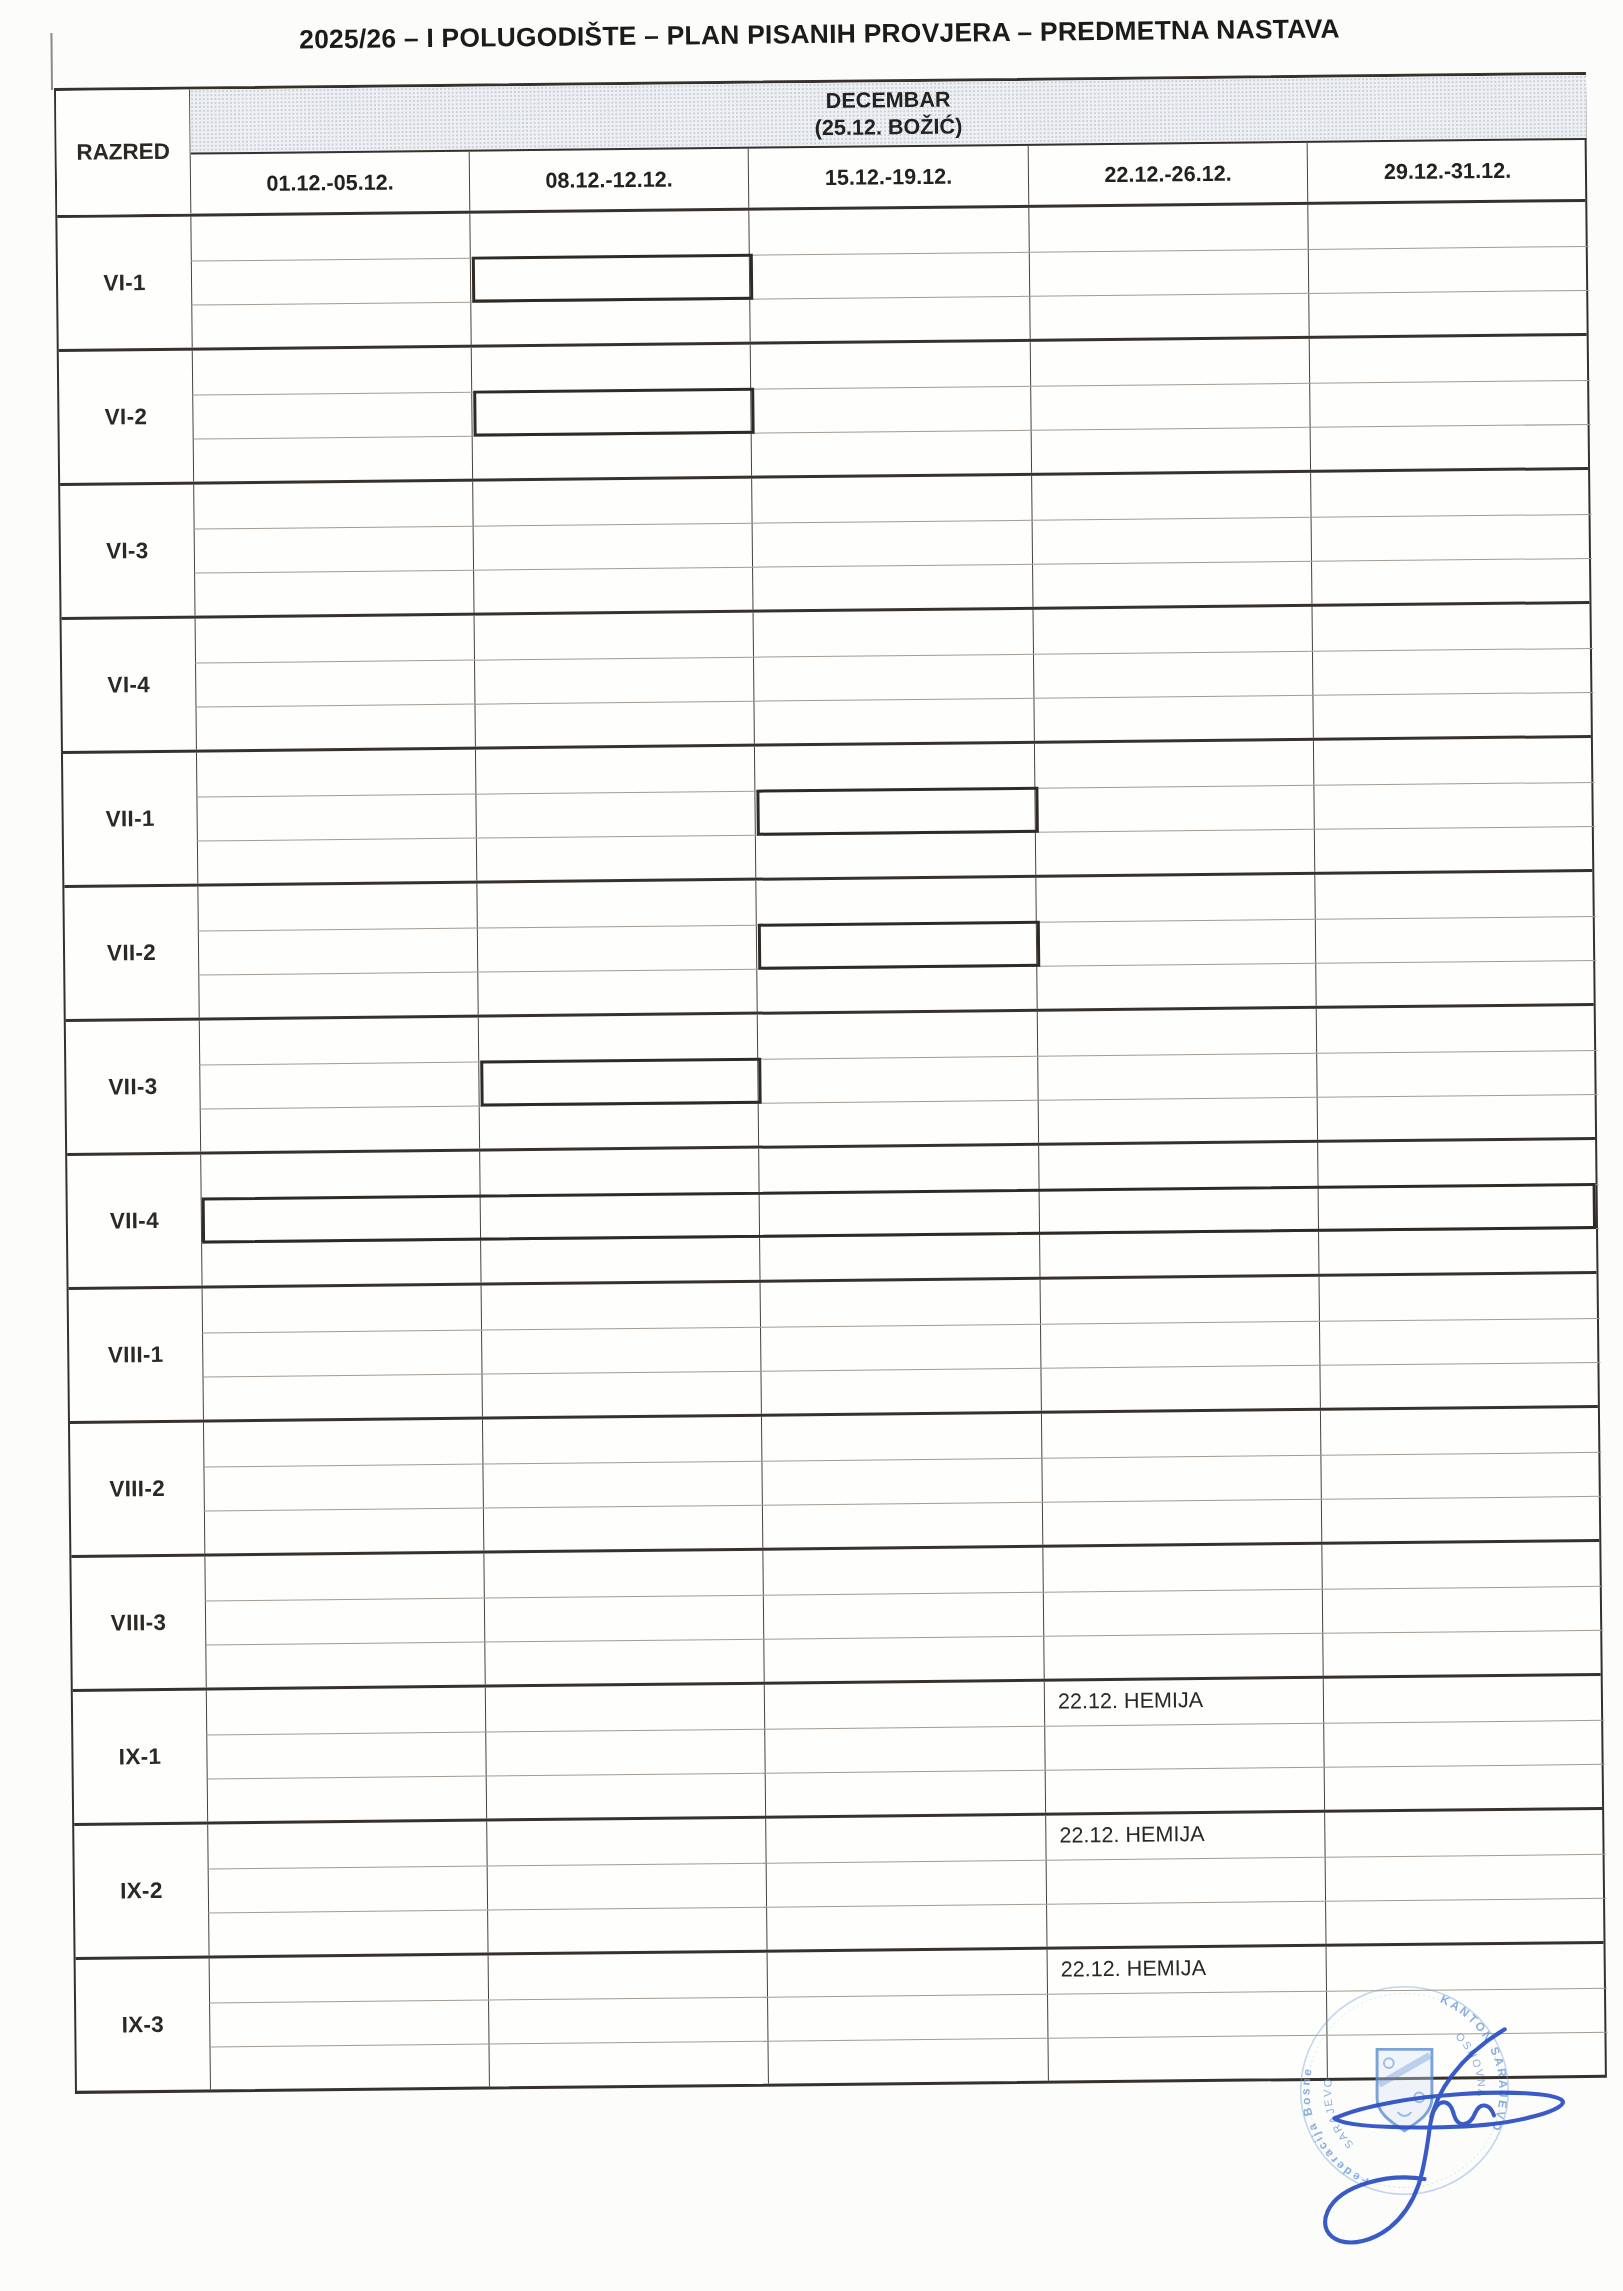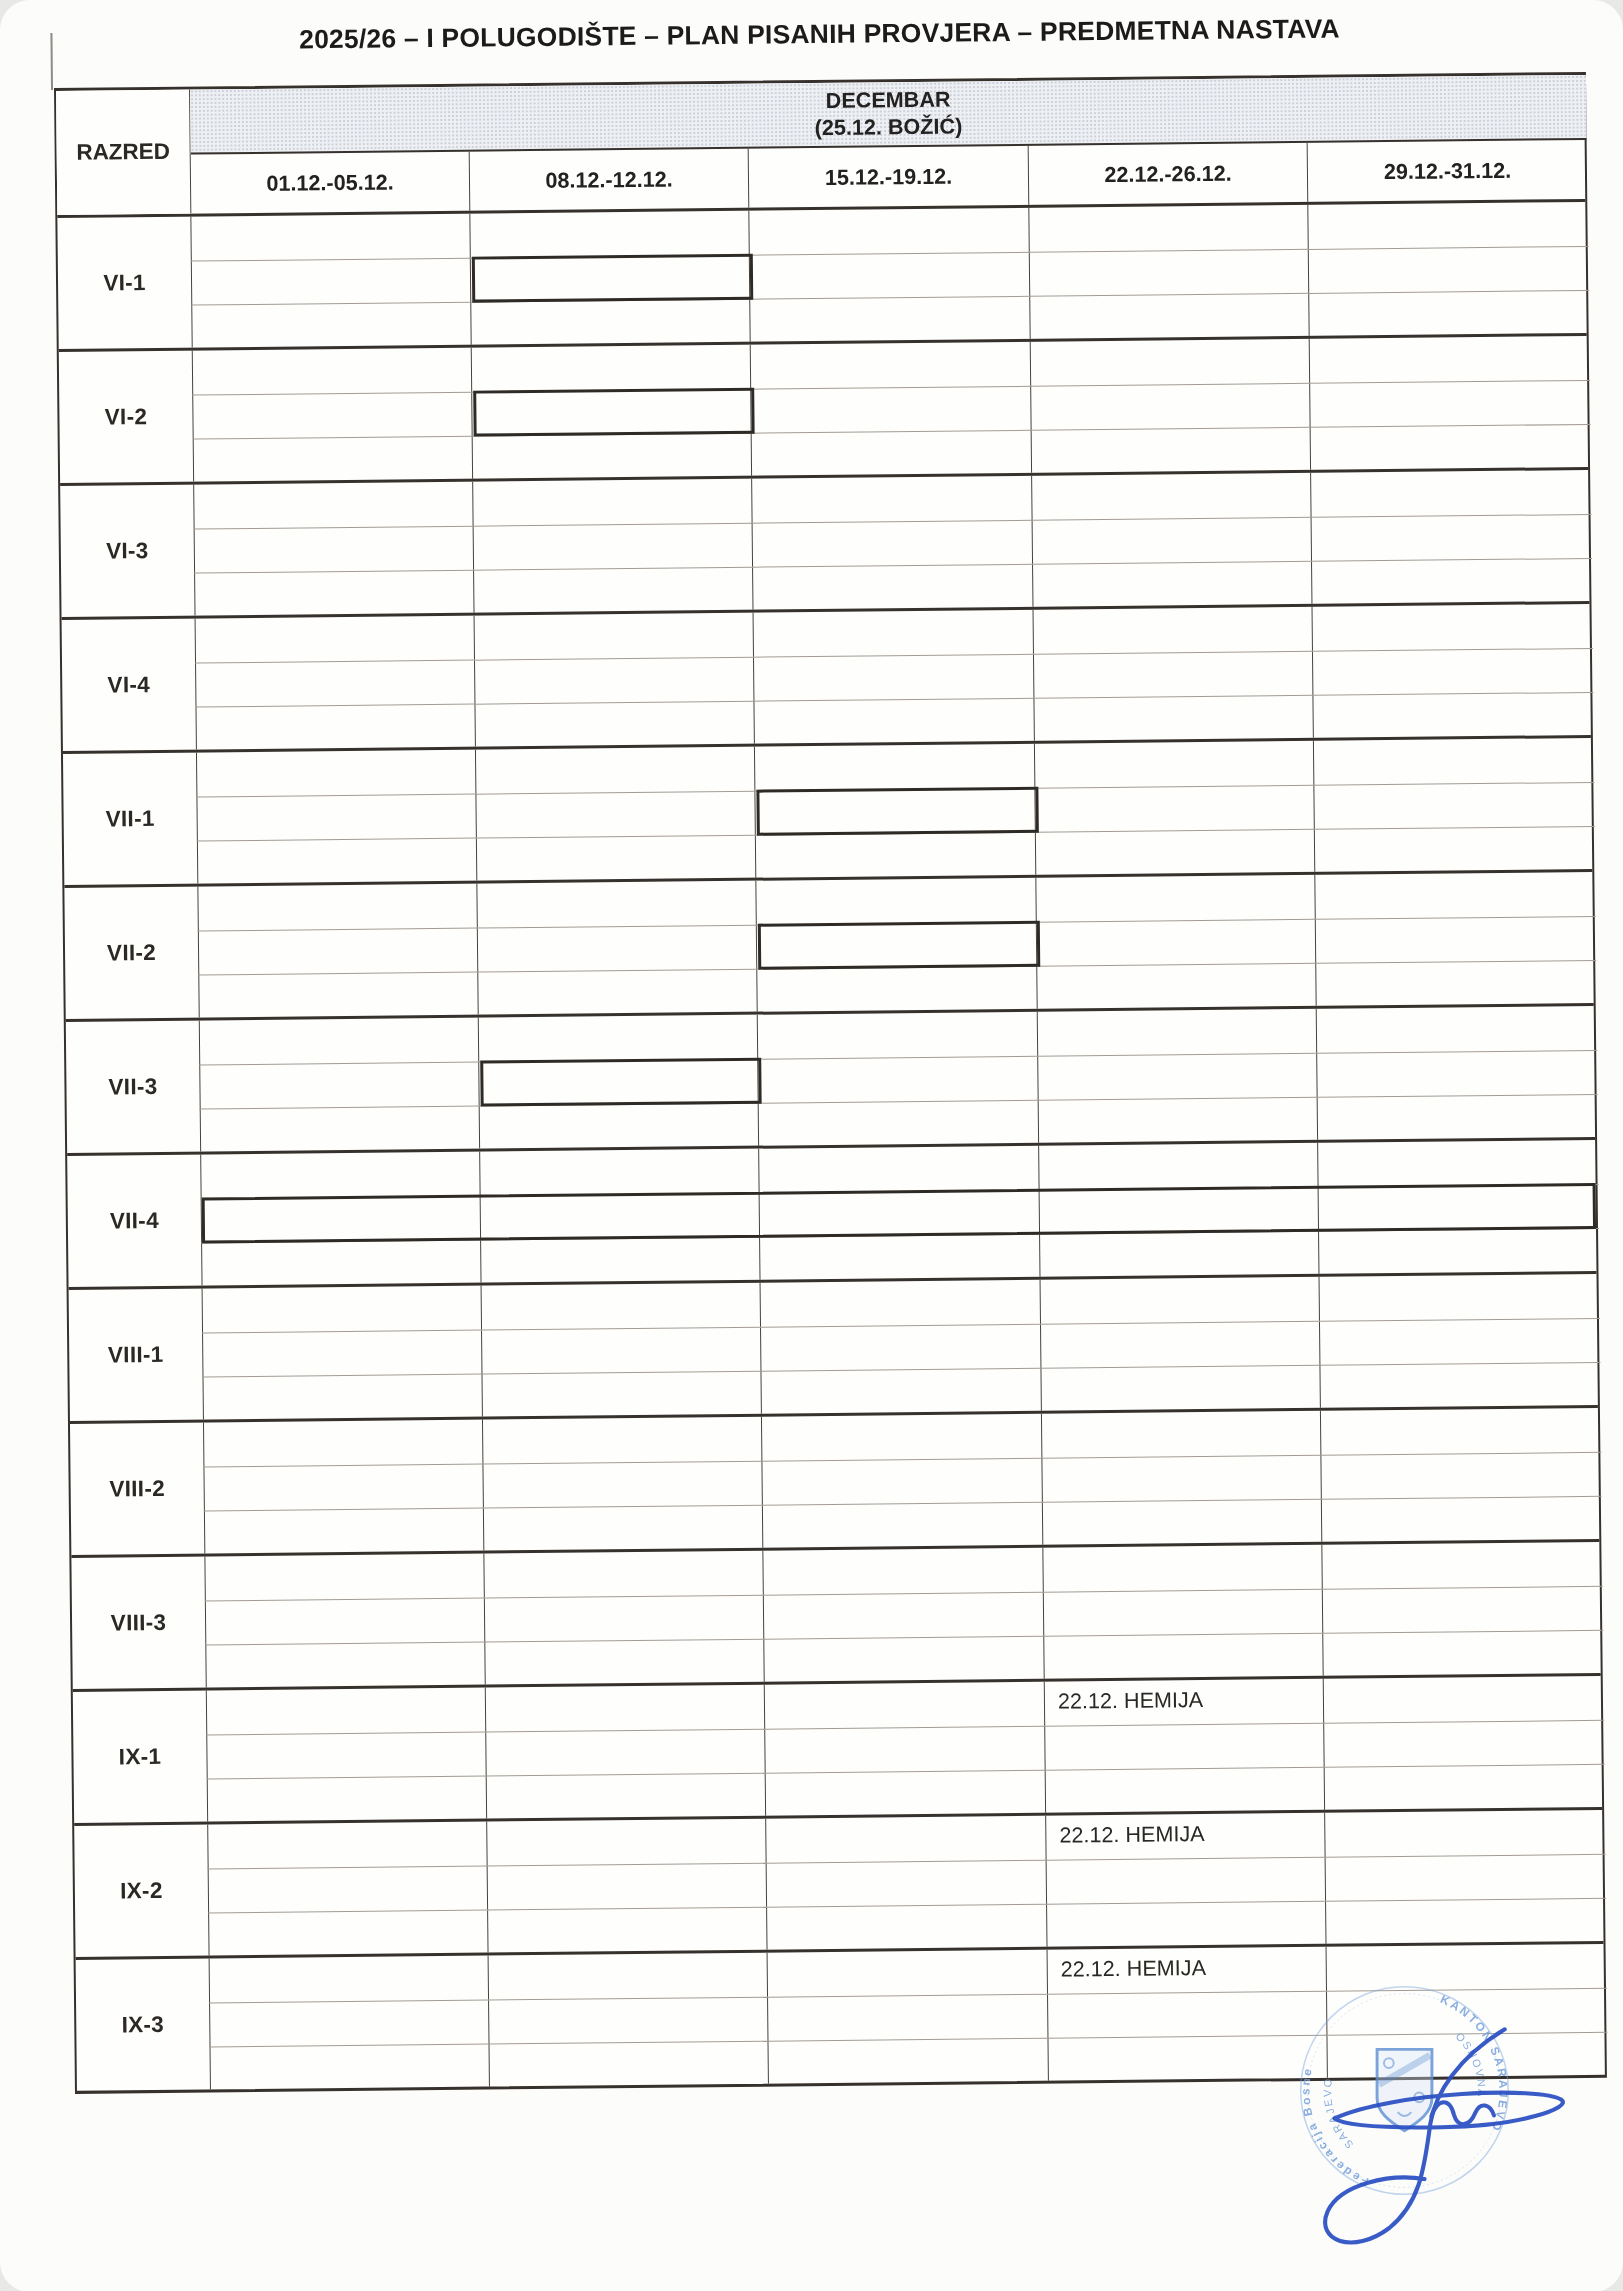--- a/index.html
+++ b/index.html
@@ -5,21 +5,20 @@
   * { box-sizing: border-box; margin: 0; padding: 0; }
   html, body { background: #e8e8e6; }
   .page {
     position: relative;
     width: 1623px;
     height: 2292px;
     background: #fcfcfa;
     overflow: hidden;
     font-family: "Liberation Sans", sans-serif;
     color: #23211e;
-    border-radius: 30px;
   }
   .scan {
     position: absolute;
     inset: 0;
     transform: rotate(-0.6deg);
     transform-origin: 54px 88px;
   }
   .artifact-line {
     position: absolute;
     left: 51px;

